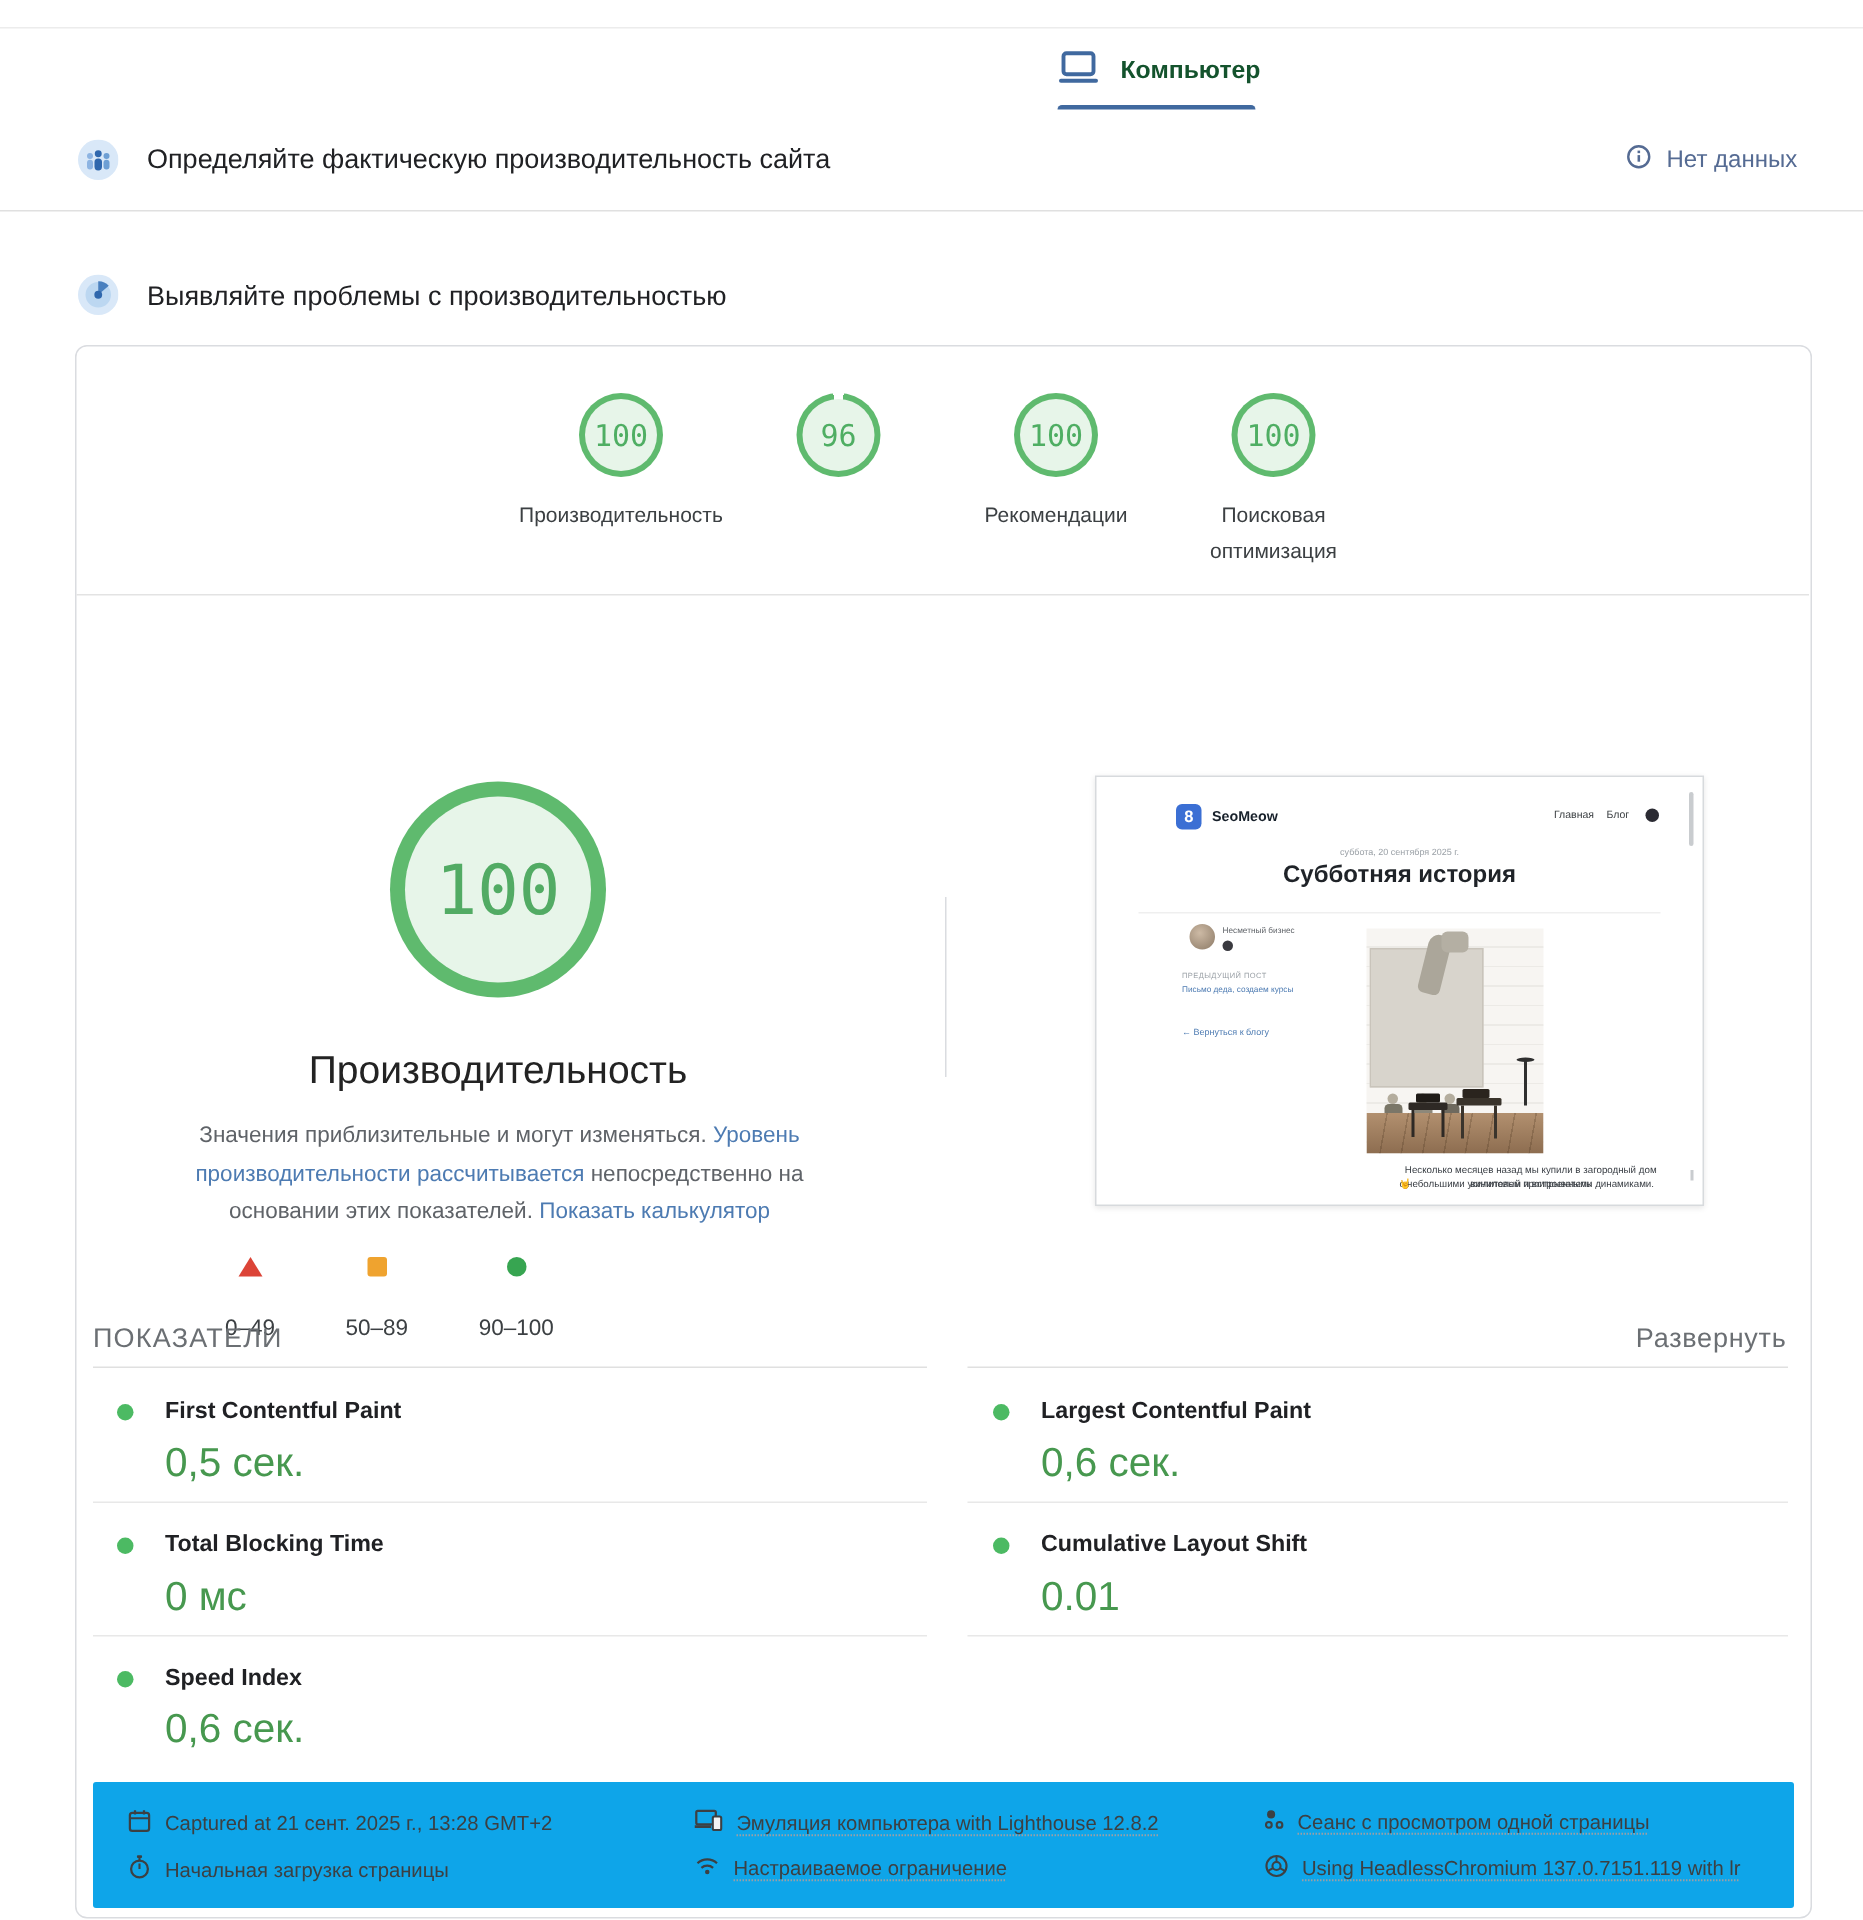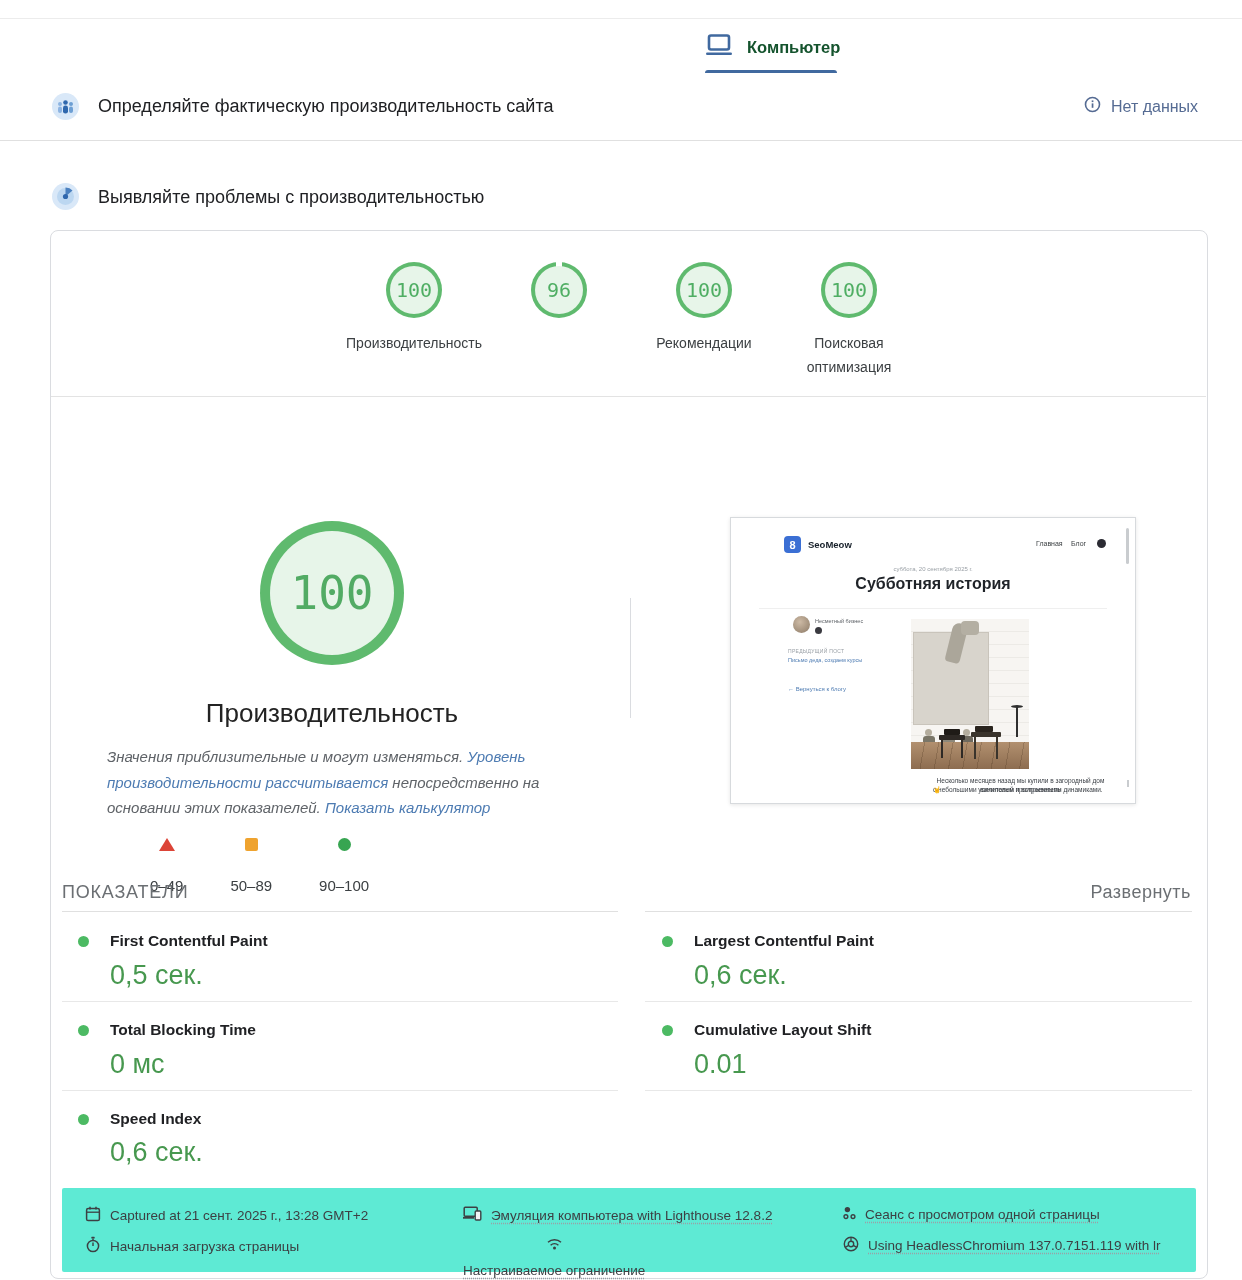--- a/index.html
+++ b/index.html
@@ -35,42 +35,42 @@
 
   
   .gauge-big{position:absolute;left:260px;top:521px;width:144px;height:144px;border-radius:50%;
              background:#5fba6e;}
   .gauge-big .inner{position:absolute;inset:10px;border-radius:50%;background:#e7f5e9;
              display:flex;align-items:center;justify-content:center;
              font-family:"DejaVu Sans Mono",monospace;font-size:46px;color:#52ab64;}
 
   .perf-title{position:absolute;left:112px;top:698px;width:440px;text-align:center;
               font-size:26px;color:#232323;}
-  .perf-desc{position:absolute;left:107px;top:744px;width:452px;
-             font-size:15px;line-height:25.5px;color:#5f6368;font-style:italic;}
+  .perf-desc{position:absolute;left:107px;top:744px;width:452px;text-align:center;
+             font-size:15px;line-height:25.5px;color:#5f6368;}
   .link{color:#4d7bb2;cursor:pointer;}
 
   
   .legend{position:absolute;left:150px;top:838px;display:flex;gap:47px;align-items:center;
           font-size:15px;color:#3c4043;}
   .legend .item{display:flex;align-items:center;gap:26px;flex-direction:column;}
   .tri{width:0;height:0;border-left:8px solid transparent;border-right:8px solid transparent;
        border-bottom:13px solid #dc4437;}
   .sq{width:13px;height:13px;background:#efa32f;border-radius:2px;}
   .cir{width:13px;height:13px;background:#37a551;border-radius:50%;}
 
   
   .metrics-head{position:absolute;top:882px;left:62px;right:51px;display:flex;
                 justify-content:space-between;color:#6b6f73;font-size:18px;}
   .m-dot{position:absolute;width:11px;height:11px;border-radius:50%;background:#4cba63;}
   .m-name{position:absolute;font-size:15.5px;color:#202124;font-weight:bold;}
   .m-val{position:absolute;font-size:27px;color:#47984f;}
 
   
-  .foot{position:absolute;left:62px;top:1188px;width:1134px;height:84px;background:#5eead4;border-radius:2px;}
+  .foot{position:absolute;left:62px;top:1188px;width:1134px;height:84px;background:#0ea5e9;border-radius:2px;}
   .fitem{position:absolute;display:flex;align-items:center;gap:9px;font-size:13.5px;color:#3c4043;white-space:nowrap;}
   .fitem.u span{text-decoration:underline dotted #9aa0a6;text-underline-offset:3px;cursor:pointer;}
 
   
   .thumb{position:absolute;left:730px;top:517px;width:404px;height:285px;background:#fff;
          border:1px solid #d7dadd;box-shadow:0 1px 4px rgba(0,0,0,.10);cursor:pointer;}
   .thumb *{position:absolute;}
   .t-logo{left:53px;top:18px;width:17px;height:17px;border-radius:4px;background:#3b6fd4;
           color:#fff;font-size:11px;font-weight:bold;display:flex;align-items:center;justify-content:center;}
   .t-brand{left:77px;top:21px;font-size:9.5px;font-weight:bold;color:#17202a;}
@@ -315,21 +315,21 @@
       <span>Начальная загрузка страницы</span>
     </div>
     <div class="fitem u" style="left:401px;top:18px;">
       <span><svg width="19" height="15" viewBox="0 0 19 15">
             <rect x="1.2" y="1.2" width="13" height="9" rx="1" fill="none" stroke="#3c4043" stroke-width="1.5"></rect>
             <line x1="0" y1="11.8" x2="11" y2="11.8" stroke="#3c4043" stroke-width="1.8"></line>
             <rect x="12.2" y="5" width="5.6" height="9" rx="1" fill="#f1f3f4" stroke="#3c4043" stroke-width="1.4"></rect>
           </svg></span>
       <span>Эмуляция компьютера with Lighthouse 12.8.2</span>
     </div>
-    <div class="fitem u" style="left:401px;top:48px;flex-direction:column;">
+    <div class="fitem u" style="left:401px;top:48px;">
       <span><svg width="17" height="15" viewBox="0 0 17 15">
             <path d="M2 6.2 a9.5 9.5 0 0 1 13 0" fill="none" stroke="#3c4043" stroke-width="1.5"></path>
             <path d="M4.6 9.2 a6 6 0 0 1 7.8 0" fill="none" stroke="#3c4043" stroke-width="1.5"></path>
             <circle cx="8.5" cy="12" r="1.5" fill="#3c4043"></circle>
           </svg></span>
       <span>Настраиваемое ограничение</span>
     </div>
     <div class="fitem u" style="left:781px;top:18px;text-align:center;">
       <span><svg width="13" height="14" viewBox="0 0 13 14">
             <circle cx="4.4" cy="3.6" r="2.7" fill="#3c4043"></circle>

